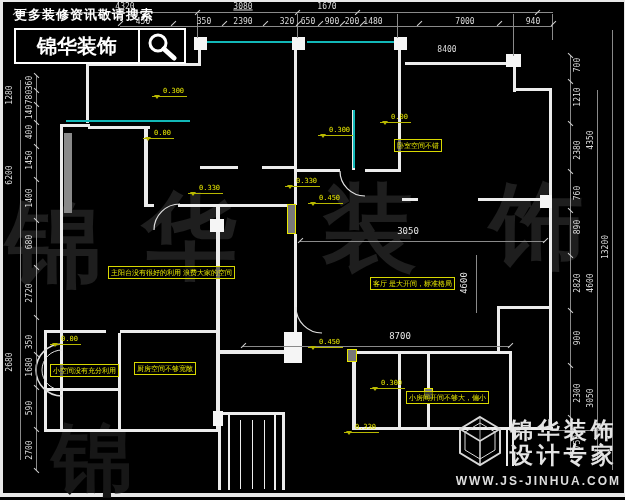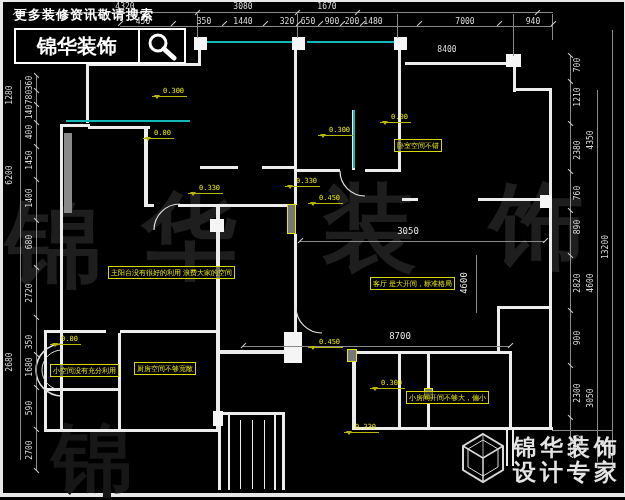--- a/index.html
+++ b/index.html
@@ -160,26 +160,26 @@
     <i class="dl" style="left:243px;top:346px;width:267px;height:1px"></i>
     <i class="dl" style="left:476px;top:255px;width:1px;height:58px"></i>
 
     <i class="dl" style="left:197px;top:14px;width:1px;height:24px"></i>
     <i class="dl" style="left:297px;top:14px;width:1px;height:24px"></i>
     <i class="dl" style="left:397px;top:14px;width:1px;height:24px"></i>
     <i class="dl" style="left:513px;top:14px;width:1px;height:42px"></i>
     <i class="dl" style="left:552px;top:14px;width:1px;height:26px"></i>
     <i class="dl" style="left:552px;top:430px;width:60px;height:1px"></i>
   <div class="dim" style="left: 125px; top: 6px;">4320</div>
-      <div class="dim" style="left: 243px; top: 6px;">3080</div>
+      <div class="dim" style="left: 243px; top: 6px; text-decoration: underline;">3080</div>
       <div class="dim" style="left: 327px; top: 6px;">1670</div>
       <div class="dim" style="left: 447px; top: 6px; margin-top: 43px;">8400</div>
       <div class="dim" style="left: 143px; top: 21px;">450</div>
       <div class="dim" style="left: 204px; top: 21px;">350</div>
-      <div class="dim" style="left: 243px; top: 21px;">1440</div>
+      <div class="dim" style="left: 243px; top: 21px;">2390</div>
       <div class="dim" style="left: 287px; top: 21px;">320</div>
       <div class="dim" style="left: 308px; top: 21px;">650</div>
       <div class="dim" style="left: 332px; top: 21px;">900</div>
       <div class="dim" style="left: 352px; top: 21px;">200</div>
       <div class="dim" style="left: 373px; top: 21px;">1480</div>
       <div class="dim" style="left: 465px; top: 21px;">7000</div>
       <div class="dim" style="left: 533px; top: 21px;">940</div>
       <div class="dim v" style="left: 29px; top: 83px;">360</div>
       <div class="dim v" style="left: 29px; top: 97px;">780</div>
       <div class="dim v" style="left: 29px; top: 112px;">140</div>
@@ -297,15 +297,16 @@
           <line x1="24" y1="26" x2="44" y2="14" stroke="#d8d8d8" stroke-width="1.5"></line>
           <line x1="24" y1="26" x2="24" y2="50" stroke="#d8d8d8" stroke-width="1.5"></line>
           <line x1="24" y1="2" x2="24" y2="26" stroke="#d8d8d8" stroke-width="0.8"></line>
         </svg>
       </span>
       <div id="fbrandwrap">
         <div>锦华装饰</div>
         <div>设计专家</div>
       </div>
     </div>
+    <div id="fsite">WWW.JS-JINHUA.COM</div>
   </div>
 
 </div>
 
 </body></html>

